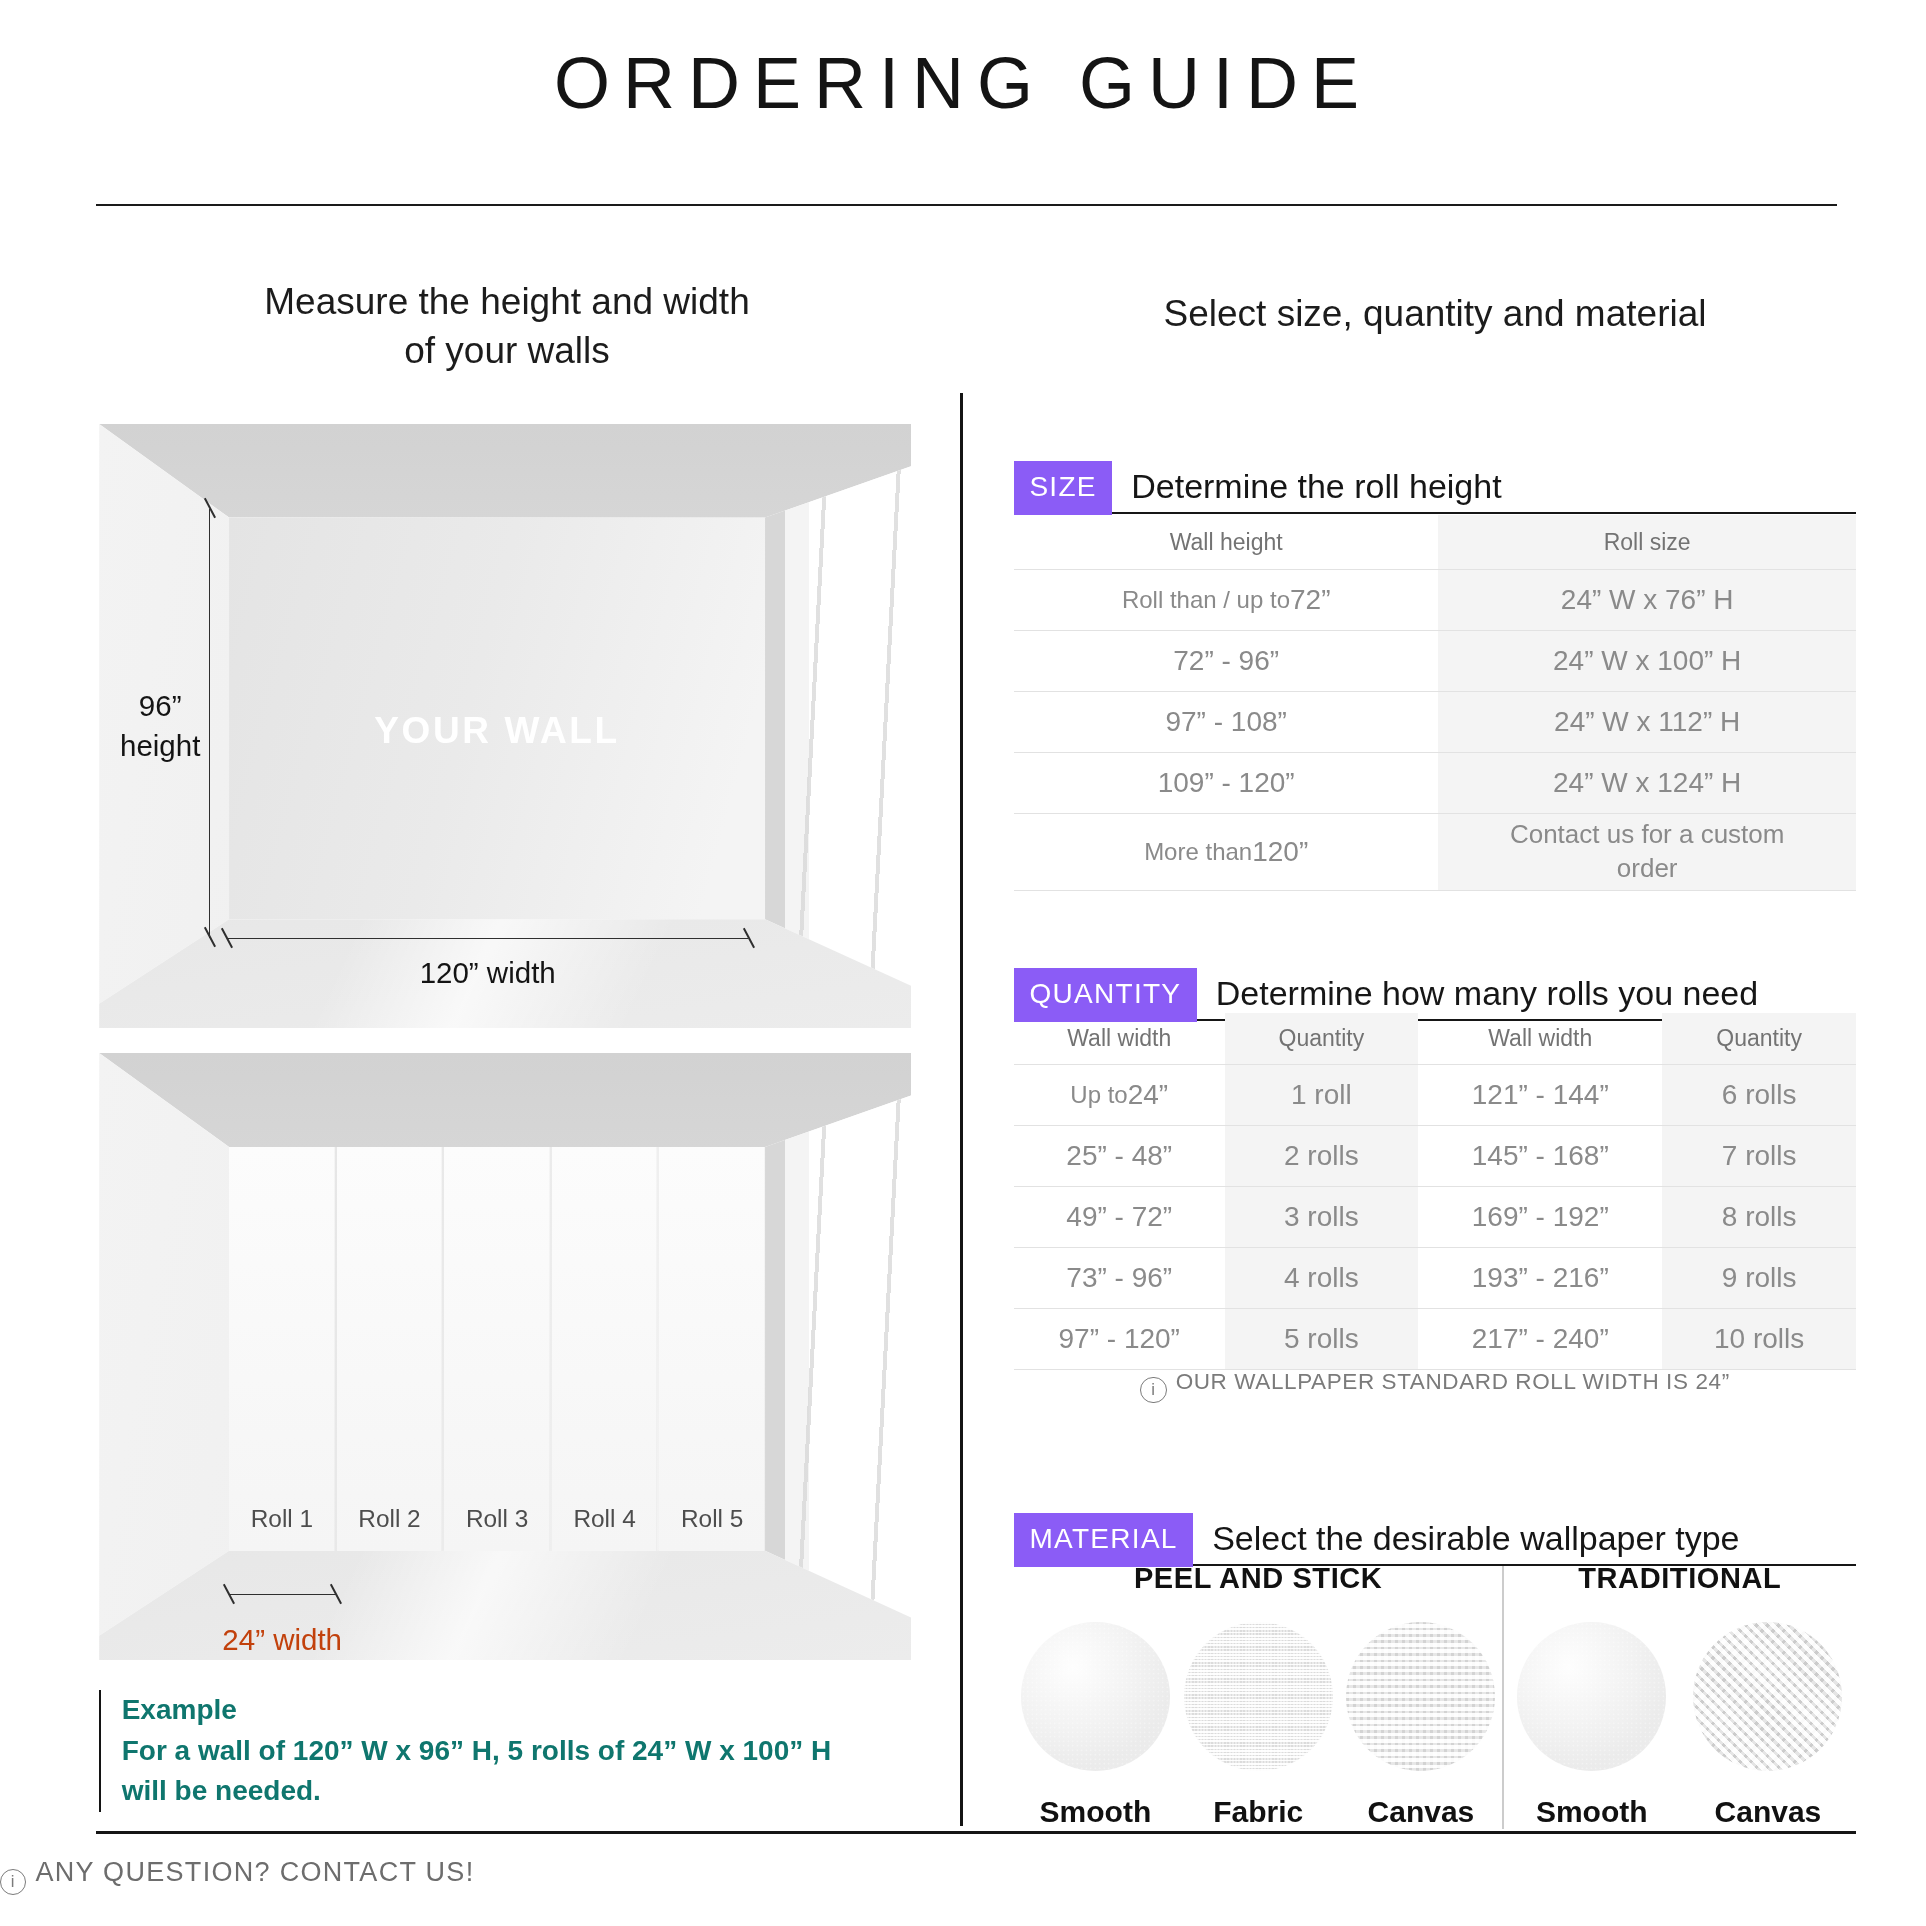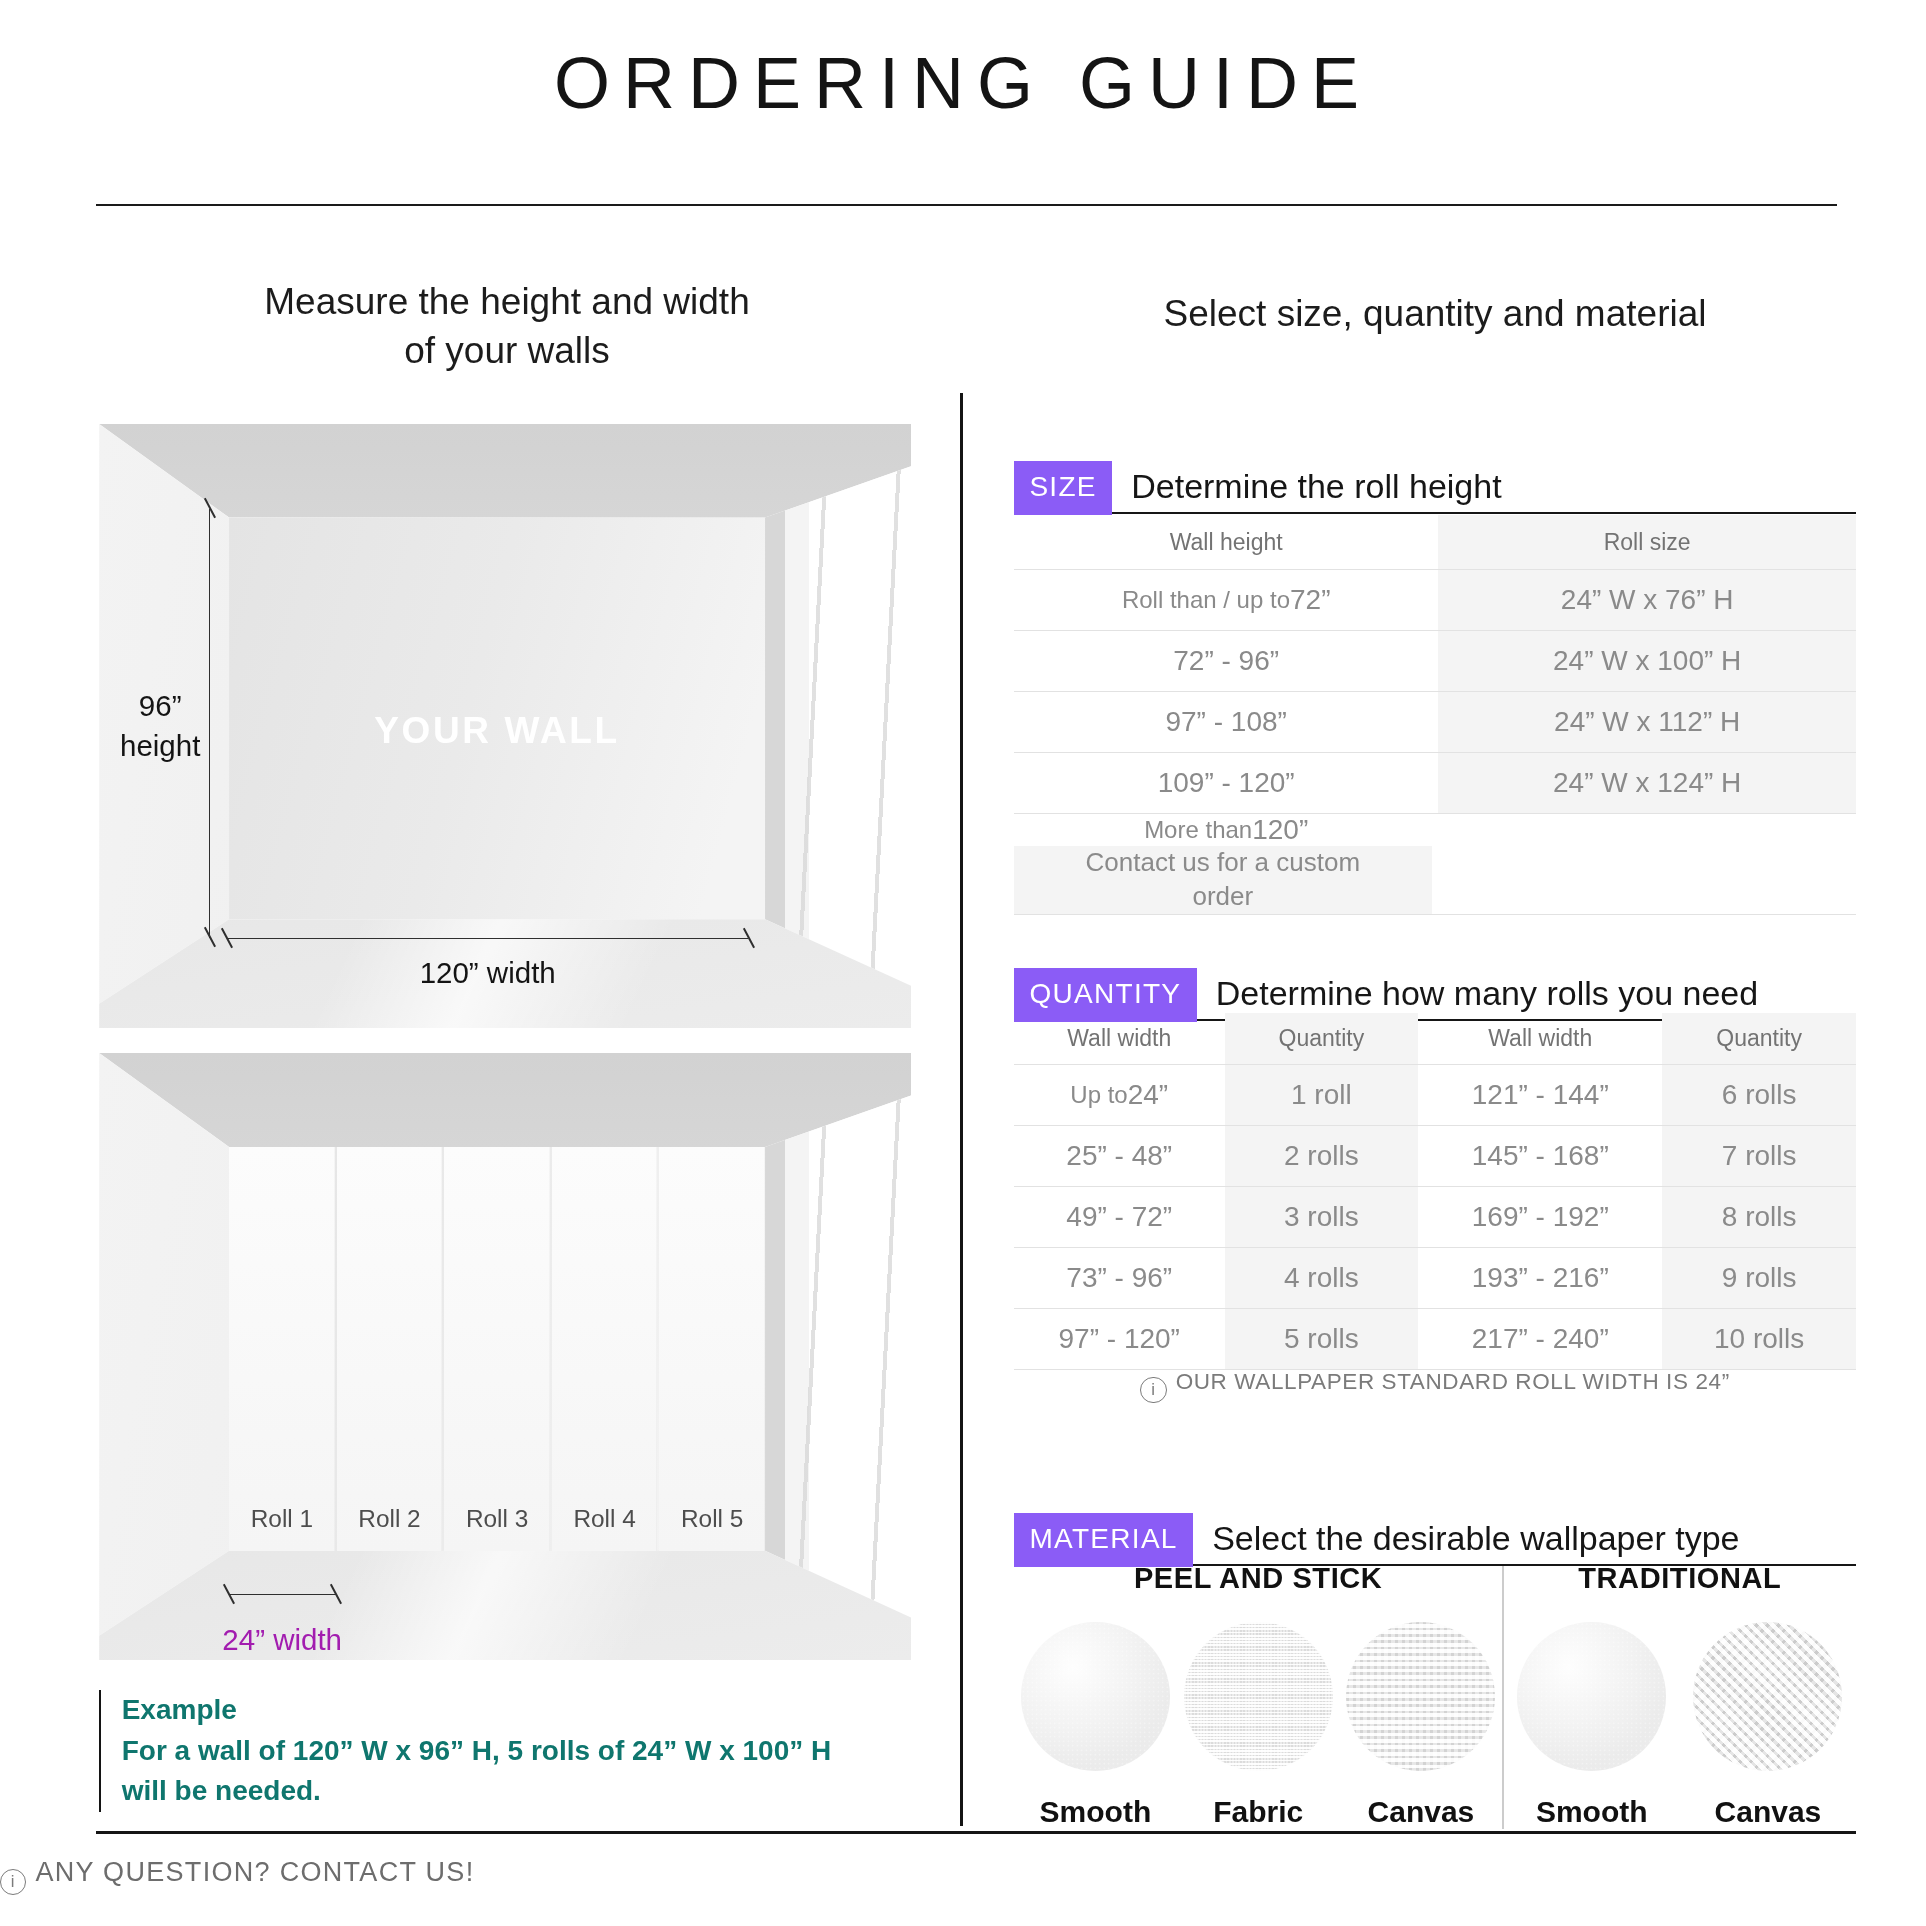--- a/index.html
+++ b/index.html
@@ -56,21 +56,21 @@
                font-size:37px; font-weight:700; letter-spacing:2.6px; color:#ffffff; }
   .width-label-1 { position:absolute; left:128px; top:532px; width:521px; text-align:center;
                    font-size:29.5px; color:#141414; }
 
   .rolls { position:absolute; left:16%; top:15.5%; width:66%; height:66.5%; display:flex; gap:1.9px; }
   .roll { flex:1; background:linear-gradient(180deg,#fcfcfc 0%,#f5f5f5 100%);
           display:flex; align-items:flex-end; justify-content:center; padding-bottom:18px;
           box-shadow:inset -0.6px 0 0 rgba(0,0,0,0.05); }
   .roll-label { font-size:24.4px; color:#4d4d4d; }
   .width-label-2 { position:absolute; left:77px; top:570px; width:212px; text-align:center;
-                   font-size:29.5px; color:#a21caf; }
+                   font-size:29.5px; color:#c2410c; }
 
   .example { position:absolute; left:3.2px; top:1420px; border-left:2.6px solid #141414;
              padding-left:20.5px; font-size:28px; line-height:1.45; color:#0f766e;font-weight:bold; }
 
   
   .right-col { position:absolute; left:1014px; top:270px; width:842px; height:1567px; }
   .right-heading { position:absolute; top:23px; left:0; width:100%; text-align:center;
                    font-size:37px; color:#1c1c1c; }
 
   .section-head { position:absolute; left:0; width:100%; display:flex; align-items:flex-end;
@@ -78,21 +78,21 @@
   .badge { background:#8b5cf6; color:#ffffff; font-size:28px; letter-spacing:1.3px;
            padding:10.3px 15.4px 11.6px; margin-bottom:-2.6px;margin-top:32px; }
   .section-title { font-size:34px; color:#161616; margin-left:19px; padding-bottom:6.4px; }
   #size-head { top:159px; }
   #qty-head  { top:666px; }
   #mat-head  { top:1211px; }
 
   .size-table { position:absolute; top:245px; left:0; width:100%; border-bottom:0.6px solid #e2e2e2; }
   .s-row { display:flex; align-items:stretch; min-height:60px; border-top:0.6px solid #e2e2e2; }
   .s-row.header { border-top:none; min-height:54px; }
-  .s-row.last { min-height:76px;flex-direction:column; }
+  .s-row.last { min-height:76px; }
   .s-c1 { width:50.4%; display:flex; align-items:center; justify-content:center; text-align:center; }
   .s-c2 { width:49.6%; background:#f4f4f4; display:flex; align-items:center; justify-content:center; text-align:center; }
   .th { font-size:23px; font-weight:400; color:#737373; }
   .td { font-size:28px; color:#8a8a8a; }
   .td-small { font-size:24px; color:#8a8a8a; }
   .td-wrap { font-size:26px; color:#8a8a8a; line-height:1.3; max-width:282px; }
 
   .qty-table { position:absolute; top:743px; left:0; width:100%; border-bottom:0.6px solid #e2e2e2; }
   .q-row { display:flex; align-items:stretch; min-height:60px; border-top:0.6px solid #e2e2e2; }
   .q-row.header { border-top:none; min-height:51px; }

